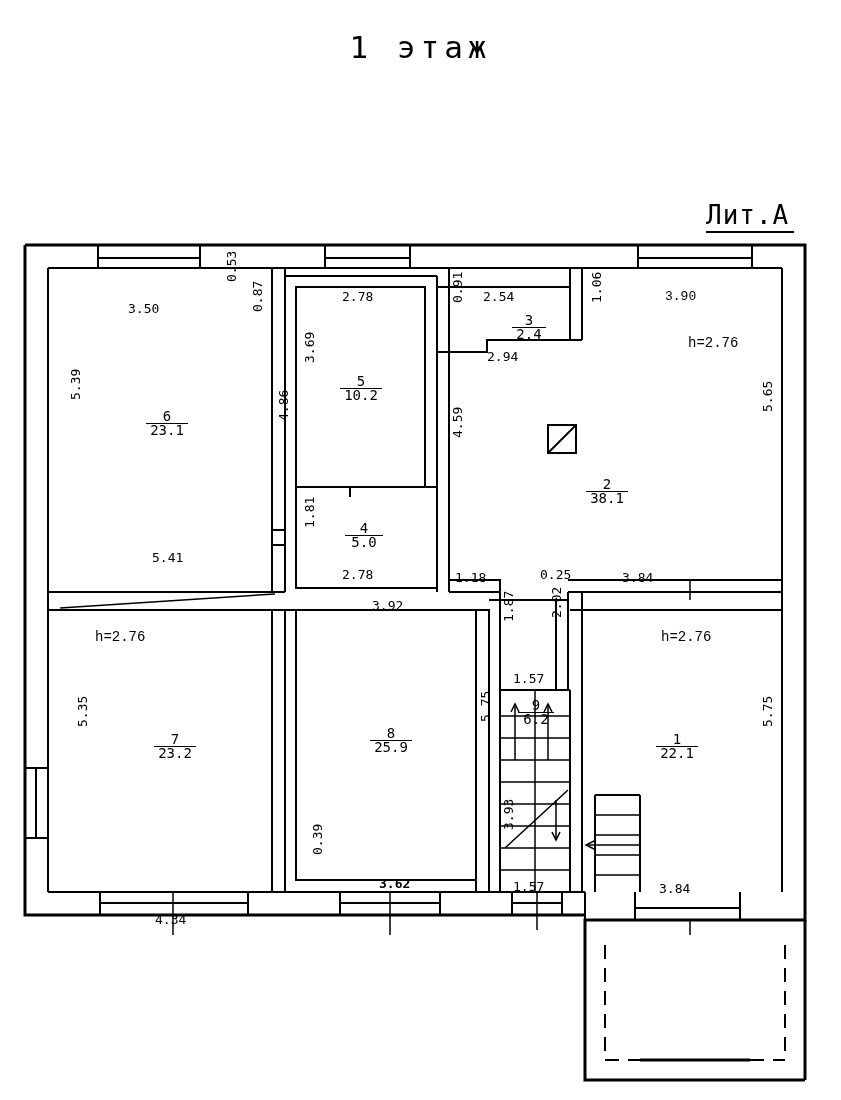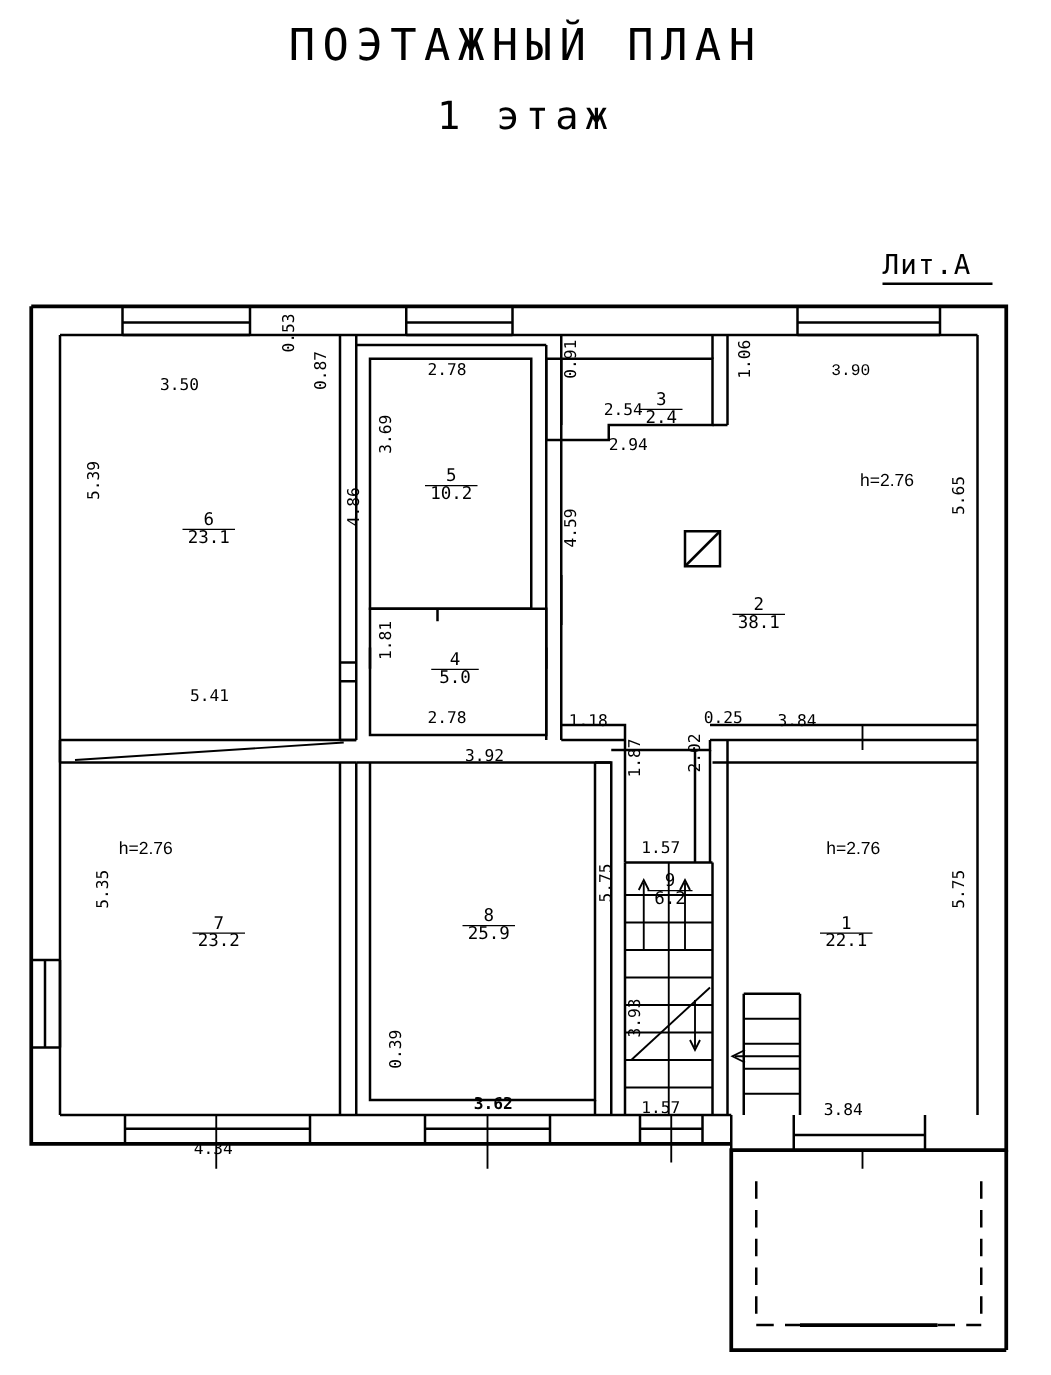--- a/index.html
+++ b/index.html
@@ -41,21 +41,21 @@
     letter-spacing: 5px;
     line-height: 46px;
     margin-top: 10px;
     white-space: nowrap;
   }
   .lit-label {
     position: absolute;
     left: 706px;
     top: 200px;
     font-family: "DejaVu Sans Mono", monospace;
-    font-size: 22px;
+    font-size: 26px;
     letter-spacing: 1px;
   }
   svg.plan {
     position: absolute;
     left: 0;
     top: 0;
   }
   .lbl {
     font-family: "DejaVu Sans Mono", monospace;
     font-size: 13px;
@@ -75,34 +75,32 @@
     line-height: 13px;
   }
   .room-num .num { display: block; }
   .room-num .area {
     display: block;
     border-top: 1px solid #000;
     padding-top: 0px;
     margin-top: 0px;
   }
   .hlabel {
-    font-family: Liberation Sans, sans-serif;
+    font-family: Liberation Mono, monospace;
     font-size: 14px;
     position: absolute;
     white-space: nowrap;
-    margin-top: 41px;
   }
 </style>
 </head>
 <body>
 
 <div id="plan-root">
 
   <div class="title-block">
-    <div class="title-main">ПОЭТАЖНЫЙ ПЛАН</div>
     <div class="title-sub">1 этаж</div>
   </div>
 
   <div class="lit-label">
     <span>Лит.А</span>
     <div style="border-bottom:2px solid #000; width:88px; margin-top:1px;"></div>
   </div>
 
   <svg class="plan" width="841" height="1100" viewBox="0 0 841 1100">
     <g fill="none" stroke="#000" stroke-width="3">
@@ -320,39 +318,39 @@
 
   <div class="hlabel" style="left:688px; top:335px;">h=2.76</div>
   <div class="hlabel" style="left:661px; top:629px;">h=2.76</div>
   <div class="hlabel" style="left:95px;  top:629px;">h=2.76</div>
 
   <div class="lbl" style="left:128px; top:301px;">3.50</div>
   <div class="lbl rot" style="left:224px; top:282px;">0.53</div>
   <div class="lbl rot" style="left:250px; top:312px;">0.87</div>
   <div class="lbl" style="left:342px; top:289px;">2.78</div>
   <div class="lbl rot" style="left:450px; top:303px;">0.91</div>
-  <div class="lbl" style="left:483px; top:289px;margin-top:32px;">2.54</div>
+  <div class="lbl" style="left:483px; top:289px;">2.54</div>
   <div class="lbl rot" style="left:589px; top:303px;">1.06</div>
   <div class="lbl" style="left:665px; top:289px;font-family:Liberation Mono, monospace;">3.90</div>
   <div class="lbl" style="left:487px; top:349px;text-align:center;">2.94</div>
 
   <div class="lbl rot" style="left:68px; top:400px;">5.39</div>
   <div class="lbl rot" style="left:75px; top:727px;">5.35</div>
 
   <div class="lbl rot" style="left:760px; top:412px;">5.65</div>
   <div class="lbl rot" style="left:760px; top:727px;">5.75</div>
 
   <div class="lbl rot" style="left:302px; top:363px;">3.69</div>
   <div class="lbl rot" style="left:276px; top:421px;">4.86</div>
   <div class="lbl rot" style="left:450px; top:438px;">4.59</div>
   <div class="lbl" style="left:152px; top:550px;">5.41</div>
   <div class="lbl rot" style="left:302px; top:528px;">1.81</div>
   <div class="lbl" style="left:342px; top:567px;">2.78</div>
   <div class="lbl" style="left:455px; top:570px;">1.18</div>
-  <div class="lbl" style="left:563px; top:567px;">0.25</div>
+  <div class="lbl" style="left:540px; top:567px;">0.25</div>
   <div class="lbl" style="left:622px; top:570px;">3.84</div>
   <div class="lbl" style="left:372px; top:598px;">3.92</div>
   <div class="lbl rot" style="left:501px; top:622px;">1.87</div>
   <div class="lbl rot" style="left:549px; top:618px;">2.02</div>
   <div class="lbl" style="left:513px; top:671px;">1.57</div>
   <div class="lbl rot" style="left:478px; top:722px;">5.75</div>
   <div class="lbl rot" style="left:501px; top:830px;">3.93</div>
   <div class="lbl" style="left:513px; top:879px;">1.57</div>
   <div class="lbl rot" style="left:310px; top:855px;">0.39</div>
   <div class="lbl" style="left:379px; top:876px;font-weight:bold;">3.62</div>

